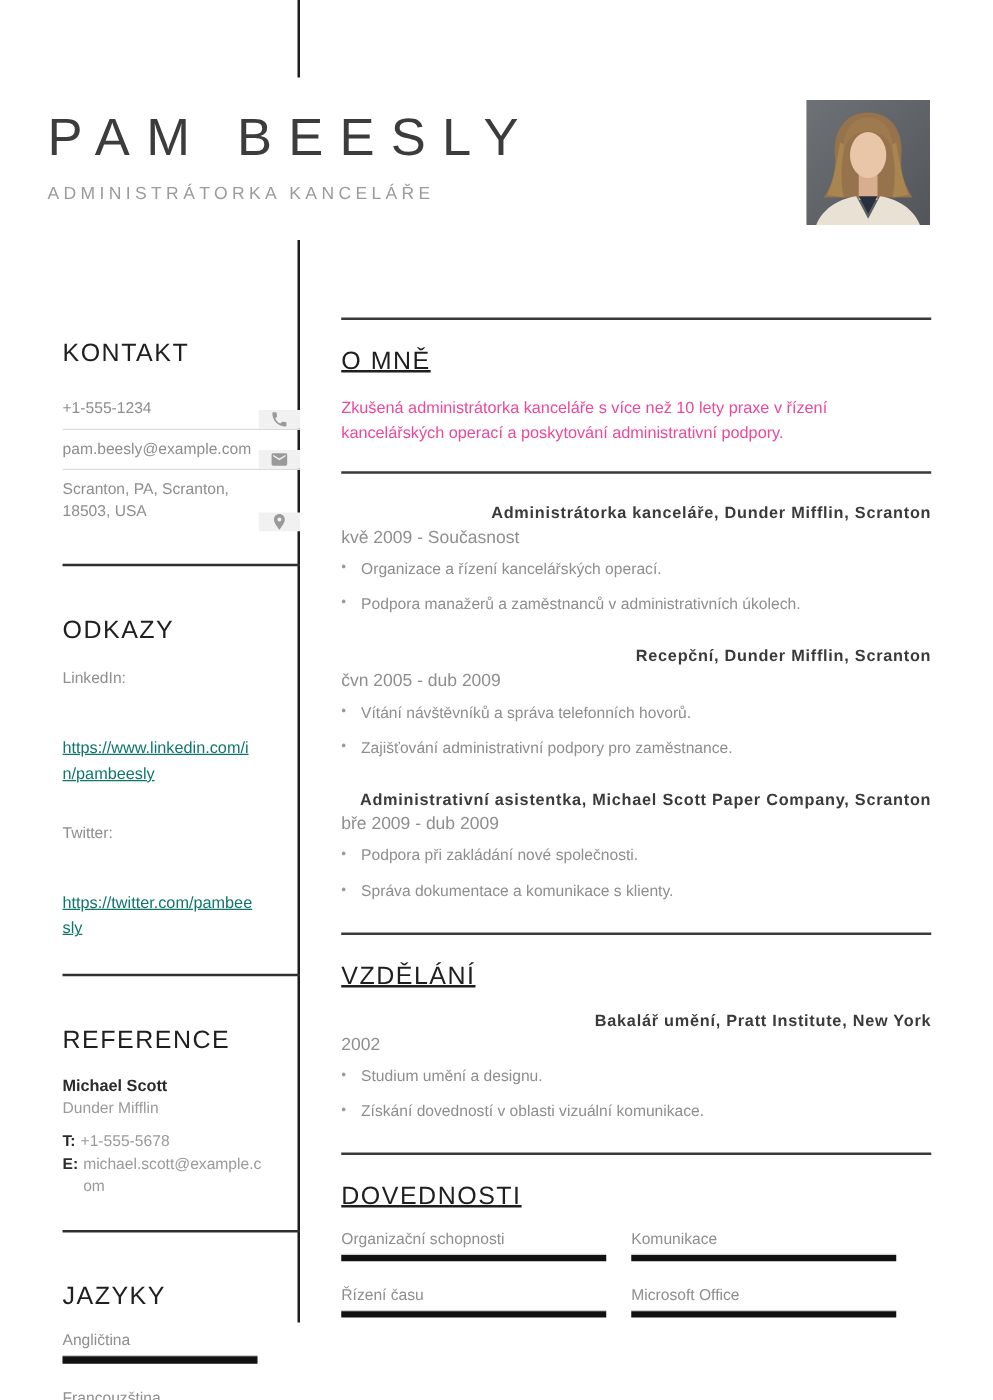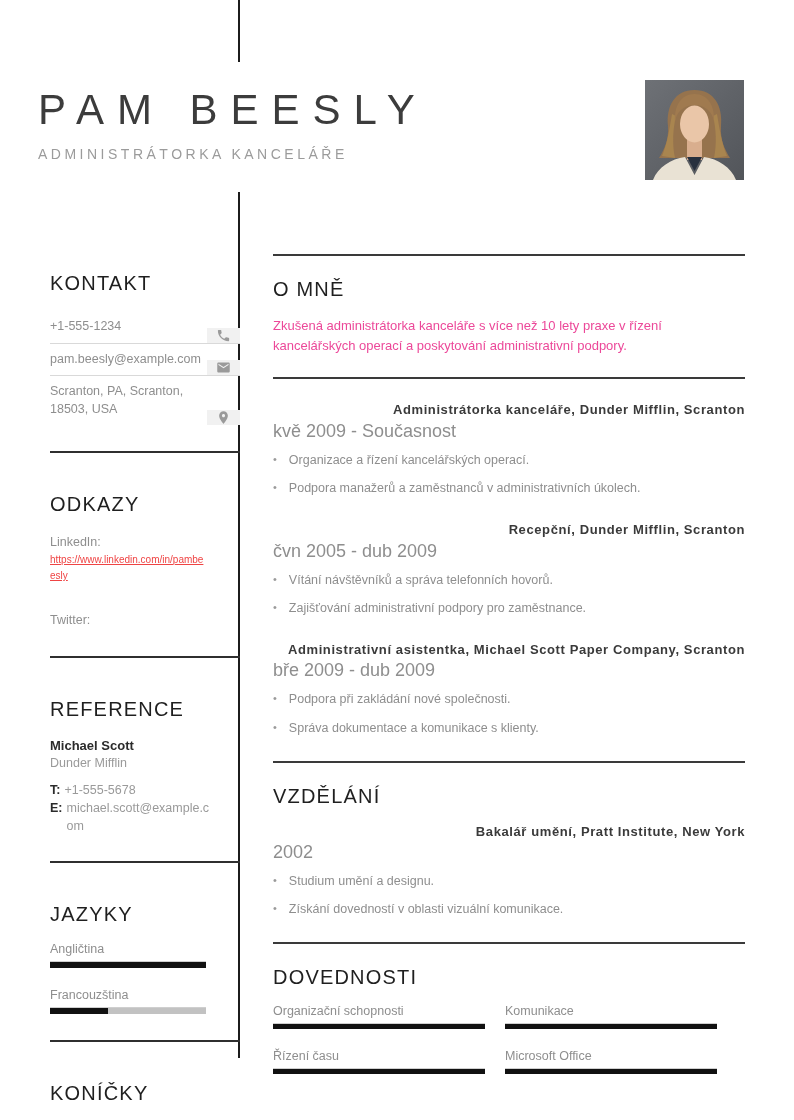--- a/index.html
+++ b/index.html
@@ -28,46 +28,46 @@
 
   .contact-rows { width:190px; }
   .c-row { display:flex; align-items:flex-end; }
   .c-row .c-text { flex:1; padding:7px 6px 7px 0; font-size:12.5px; color:#8e8e8e; line-height:1.4; }
   .c-row .c-icon { width:33px; background:#f1f1f1; display:flex; align-items:center; justify-content:center; }
   .c-row.bordered { border-bottom:1px solid #d9d9d9; }
   .c-icon svg { width:15px; height:15px; fill:#9a9a9a; }
 
   .link-item { margin-bottom:26px; }
   .link-label { font-size:12.5px; color:#8e8e8e; line-height:1.6; }
-  .link-url { font-size:10px; color:#ef4444; text-decoration:underline; line-height:1.6; word-break:break-all; display:block; width:156px; }
+  .link-url { font-size:13px; color:#0f766e; text-decoration:underline; line-height:1.6; word-break:break-all; display:block; width:156px;margin-top:36px; }
 
   .ref-name { font-size:13px; font-weight:700; color:#2b2b2b; line-height:1.4; }
   .ref-company { font-size:12.5px; color:#9a9a9a; line-height:1.4; margin-bottom:8px; }
   .ref-line { display:flex; width:160px; font-size:12.5px; line-height:1.45; }
   .ref-line .lbl { font-weight:700; color:#2b2b2b; margin-right:4px; white-space:nowrap; }
   .ref-line .val { color:#9a9a9a; word-break:break-all; }
 
   .lang-item { margin-bottom:20px; width:156px; }
   .bar-label { font-size:12.5px; color:#8e8e8e; padding-bottom:5px; border-bottom:1px solid #cfcfcf; }
   .bar-track { height:6px; background:#c2c2c2; }
   .bar-fill { height:100%; background:#111111; }
 
   .hobby-item { display:flex; align-items:center; }
   .hobby-dot { width:7px; height:7px; border-radius:50%; background:#111; margin-right:20px; flex:0 0 auto; }
   .hobby-text { font-size:12.5px; color:#8e8e8e; }
 
   
   .main { position:absolute; left:273px; top:254px; width:472px; }
   .m-section { border-top:2px solid #3a3a3a; padding-top:22px; margin-bottom:21px; }
-  .main h2 { margin-bottom:15px; }
+  .main h2 { margin-bottom:15px;text-decoration:underline; }
   .about-text { font-size:13px; color:#ec4899; line-height:1.55; }
 
   .job { margin-bottom:24px; }
   .job-title { font-size:13px; font-weight:700; letter-spacing:0.6px; color:#3a3a3a; line-height:1.35;text-align:right; }
-  .job-dates { font-size:18px; color:#8e8e8e; margin-top:2px; }
+  .job-dates { font-size:14px; color:#8e8e8e; margin-top:2px; }
   .bullets { margin-top:9px; }
   .bullet { display:flex; margin-bottom:10px; }
   .bullet-dot { color:#9a9a9a; font-size:11px; line-height:1.5; margin-right:12px; flex:0 0 auto; }
   .bullet-text { font-size:12.5px; color:#8e8e8e; line-height:1.45; }
 
   .skills-grid { display:grid; grid-template-columns:212px 212px; column-gap:48px; row-gap:13px; margin-top:8px;gap:20px; }
   .skill-item .bar-track { height:5px; }
 </style>
 </head>
 <body>
@@ -141,20 +141,21 @@
     </div>
 
     <div class="s-section">
       <h2>ODKAZY</h2>
       <div class="link-item">
         <div class="link-label">LinkedIn:</div>
         <a class="link-url" href="#">https://www.linkedin.com/in/pambeesly</a>
       </div>
       <div class="link-item">
         <div class="link-label">Twitter:</div>
+        <a class="link-url" href="#">https://twitter.com/pambeesly</a>
       </div>
     </div>
 
     <div class="s-section">
       <h2>REFERENCE</h2>
       <div class="ref-name">Michael Scott</div>
       <div class="ref-company">Dunder Mifflin</div>
       <div class="ref-line">
         <span class="lbl">T:</span>
         <span class="val">+1-555-5678</span>

